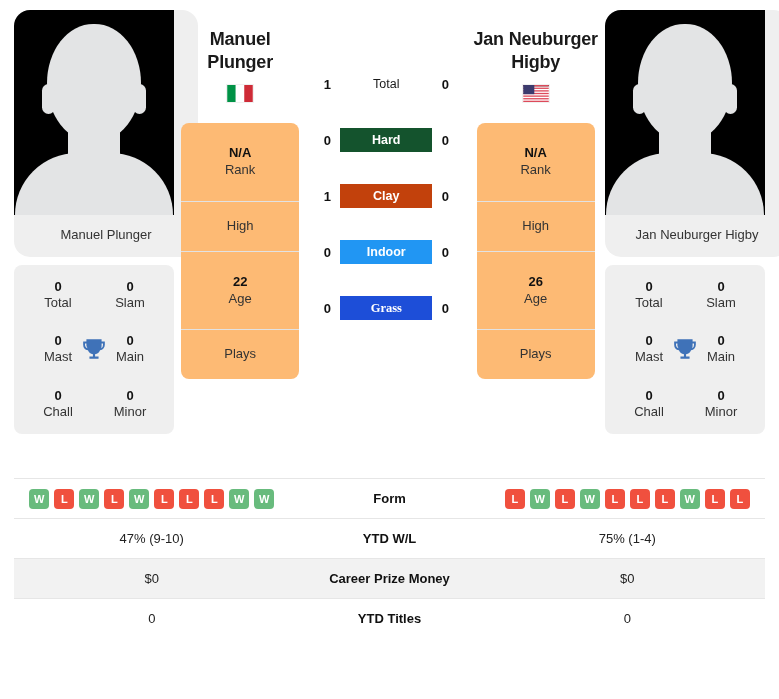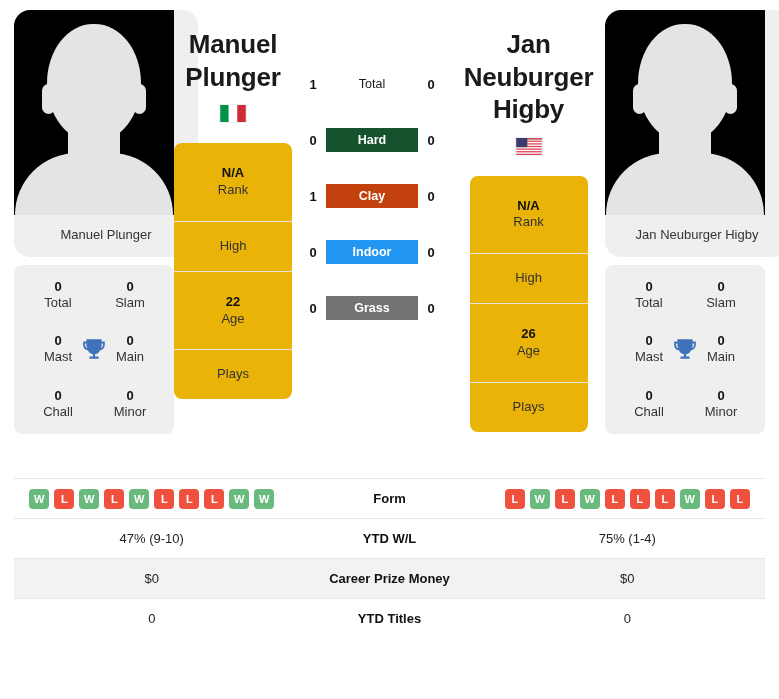--- a/index.html
+++ b/index.html
@@ -110,37 +110,37 @@
     height: 26px;
   }
 
   
   .name-col {
     flex: 1 1 auto;
     text-align: center;
     padding-top: 18px;
   }
   .player-name {
-    font-size: 26px;
+    font-size: 18px;
     font-weight: bold;
     color: #1a1a1a;
     line-height: 1.25;
     letter-spacing: -0.2px;
   }
   .flag {
     margin: 11px auto 0 auto;
     width: 28px;
     height: 19px;
     display: block;
     border: 1px solid rgba(0,0,0,0.06);
   }
 
   
   .info-card {
-    background: #eab308;
+    background: #fdba74;
     border-radius: 8px;
     margin-top: 20px;
     width: 118px;
     margin-left: auto;
     margin-right: auto;
     overflow: hidden;
   }
   .info-row {
     padding: 16px 4px 16px 4px;
     text-align: center;
@@ -328,21 +328,21 @@
         <div class="surf-badge" style="background: #c2410c;">Clay</div>
         <div class="surf-score">0</div>
       </div>
       <div class="surf-row">
         <div class="surf-score">0</div>
         <div class="surf-badge" style="background: rgb(33, 150, 243);">Indoor</div>
         <div class="surf-score">0</div>
       </div>
       <div class="surf-row">
         <div class="surf-score">0</div>
-        <div class="surf-badge" style="background: #737373;">Grass</div>
+        <div class="surf-badge" style="background: #1d4ed8; font-family: Liberation Serif, serif;">Grass</div>
         <div class="surf-score">0</div>
       </div>
     </div>
 
     <div class="name-col">
       <div class="player-name">
         <div>Jan Neuburger</div>
         <div>Higby</div>
       </div>
       <svg class="flag" viewBox="0 0 30 20">

